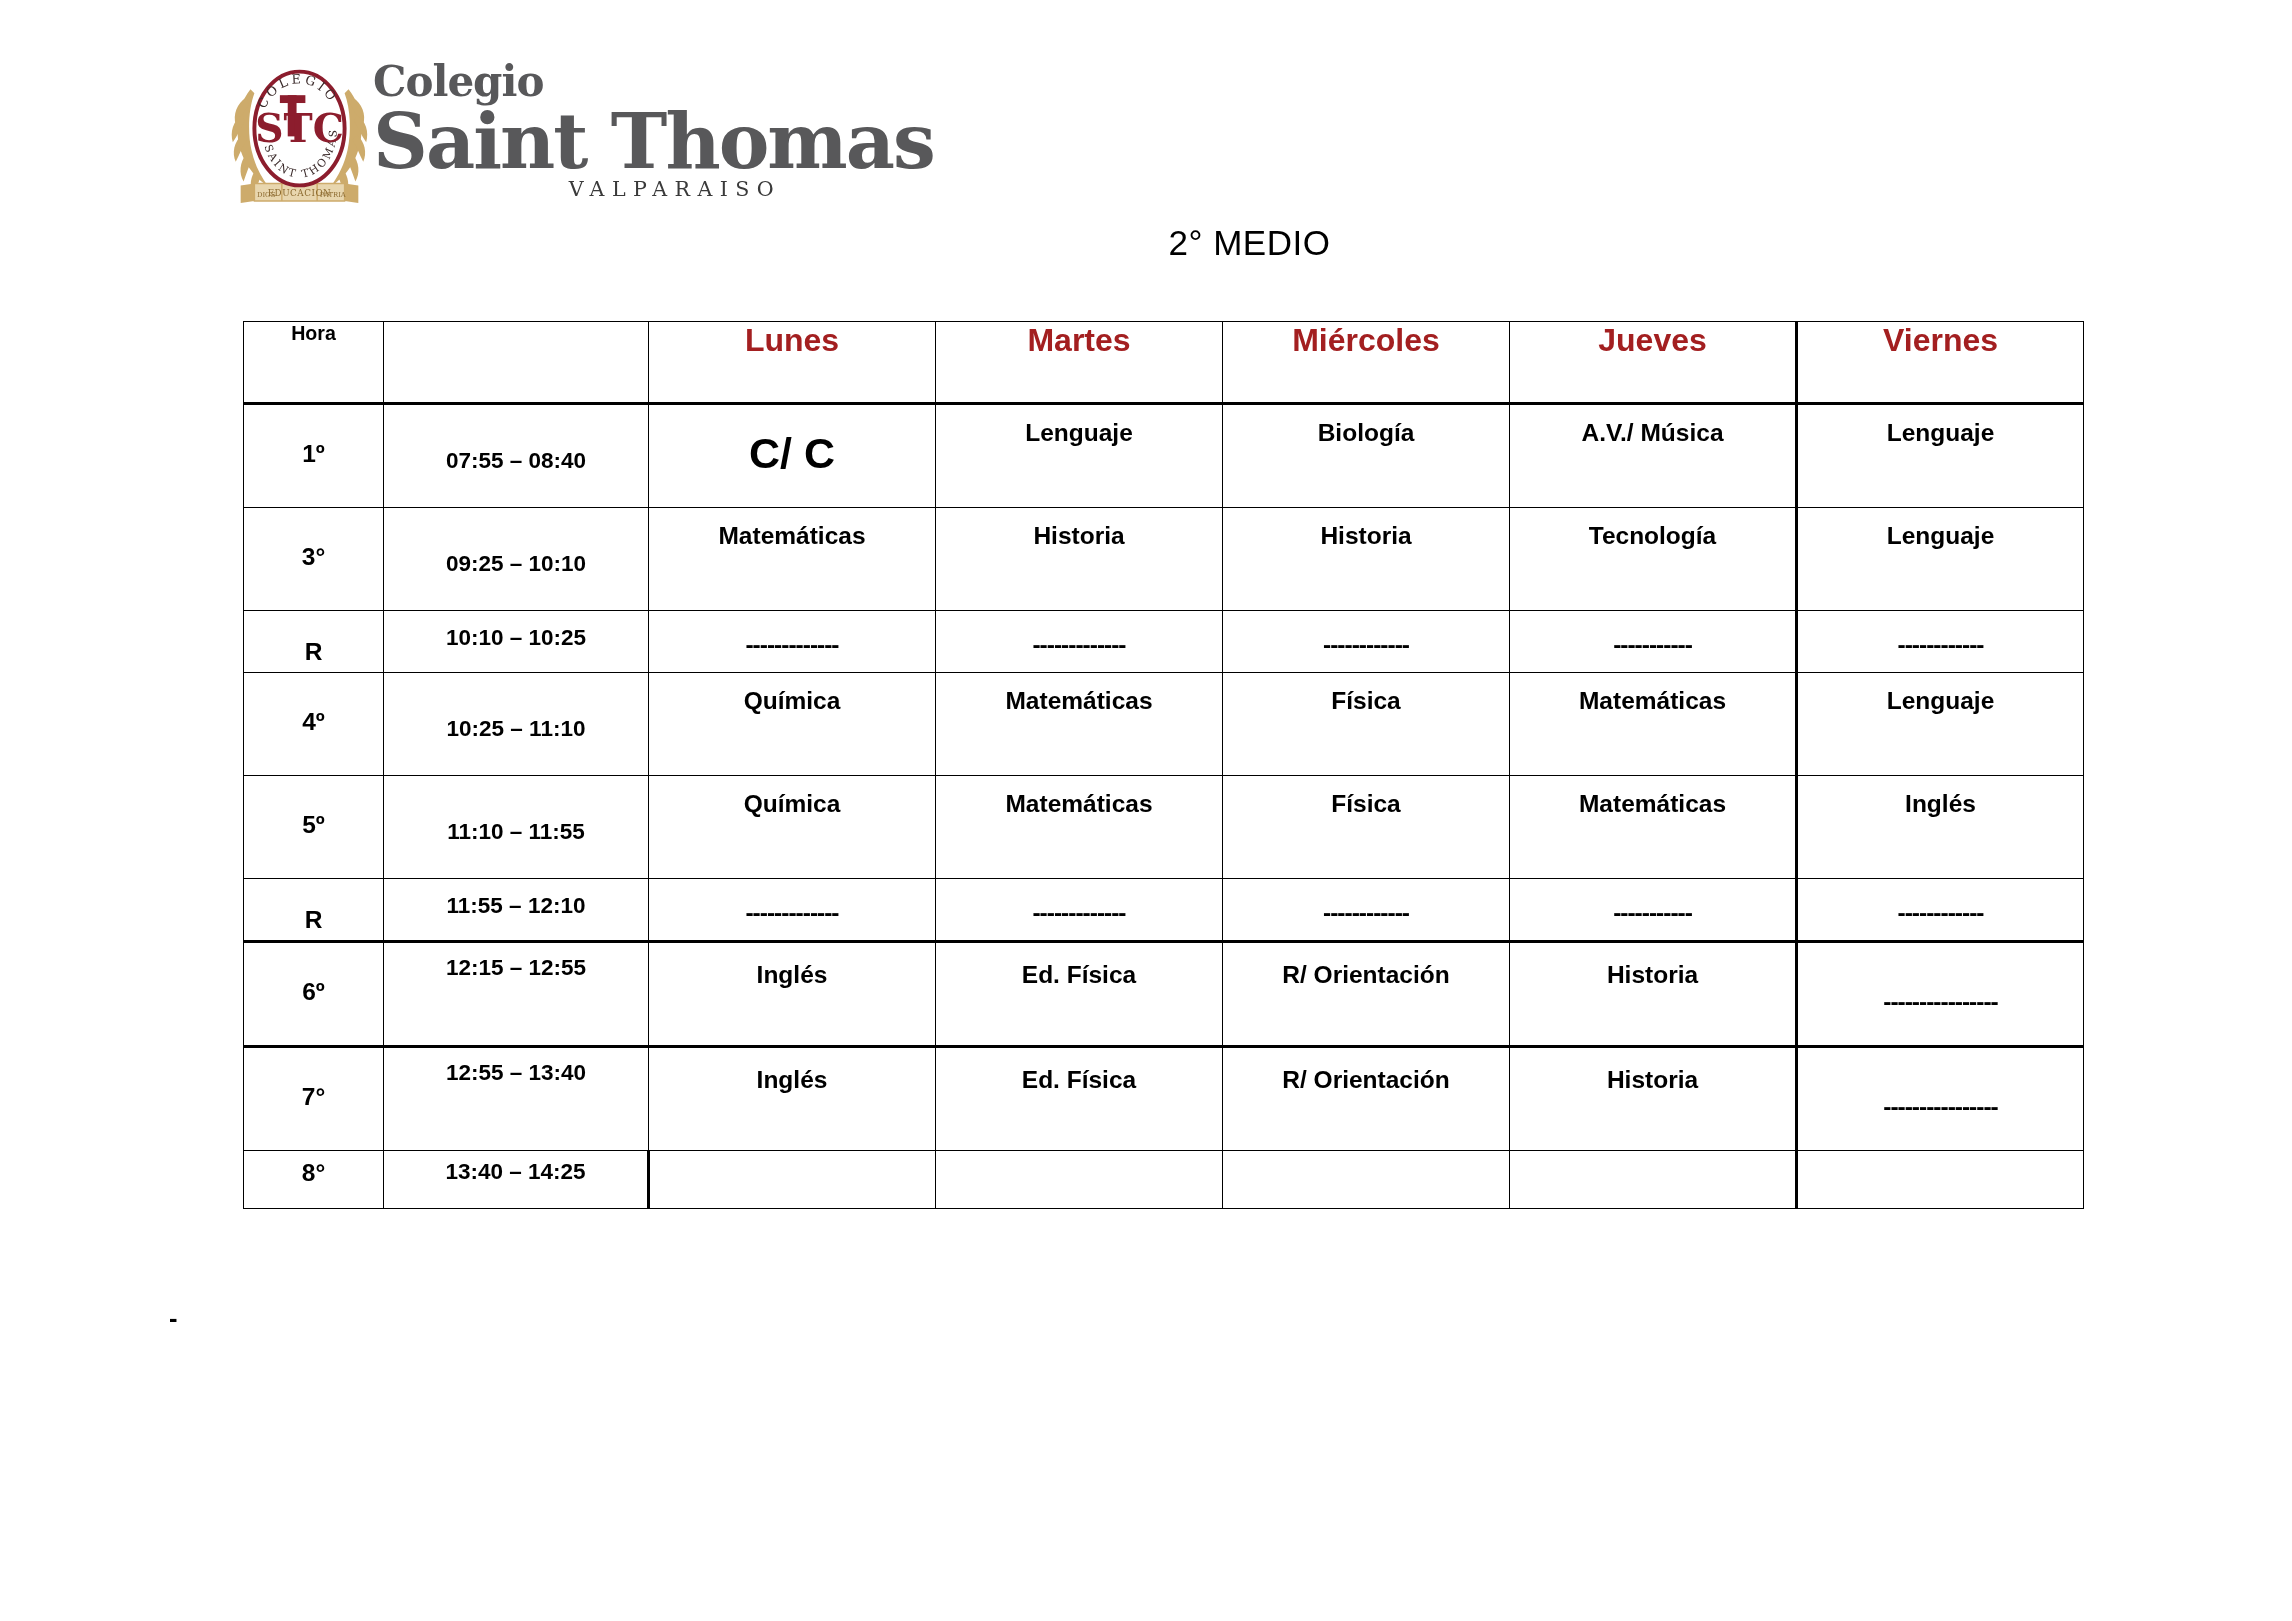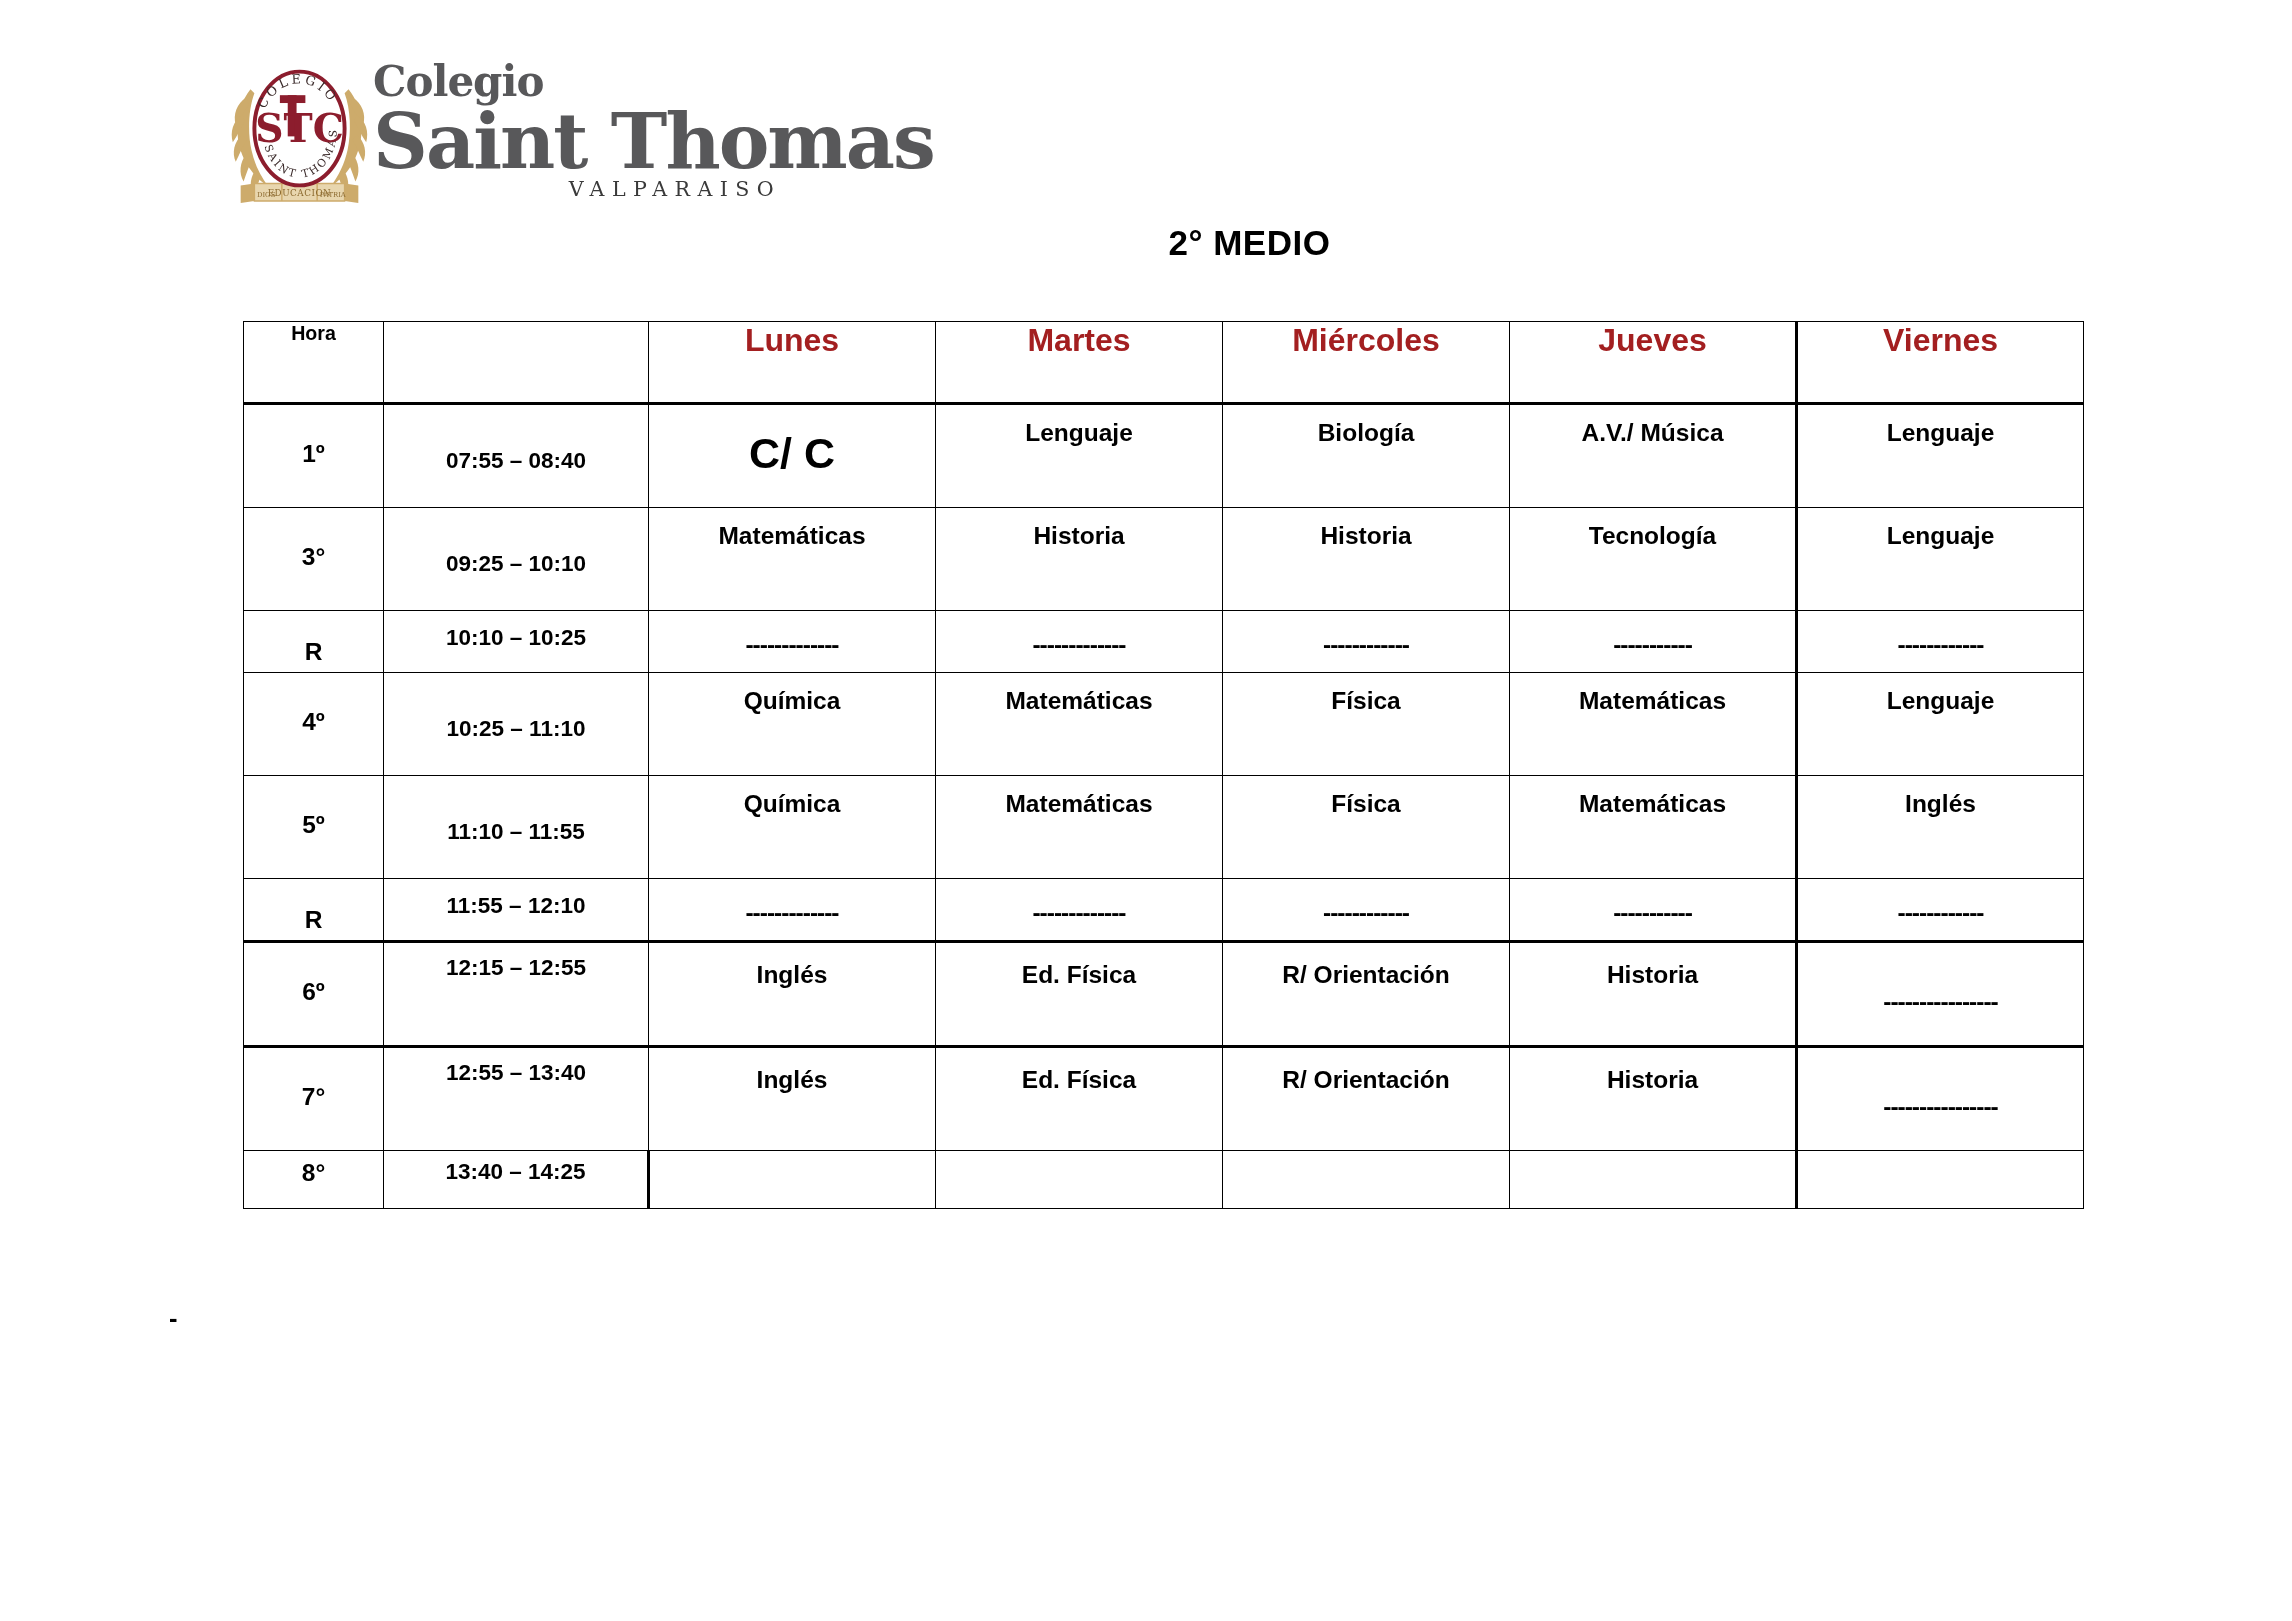--- a/index.html
+++ b/index.html
@@ -67,21 +67,21 @@
   }
 
   
   #page-title {
     position: absolute;
     left: 0;
     top: 223px;
     width: 2293px;
     text-align: center;
     font-size: 35px;
-    font-weight: bold;
+    font-weight: normal;
     letter-spacing: 0.5px;
   }
   #title-inner { padding-left: 206px; }
 
   
   #schedule-wrap {
     position: absolute;
     left: 243px;
     top: 321px;
     width: 1841px;

